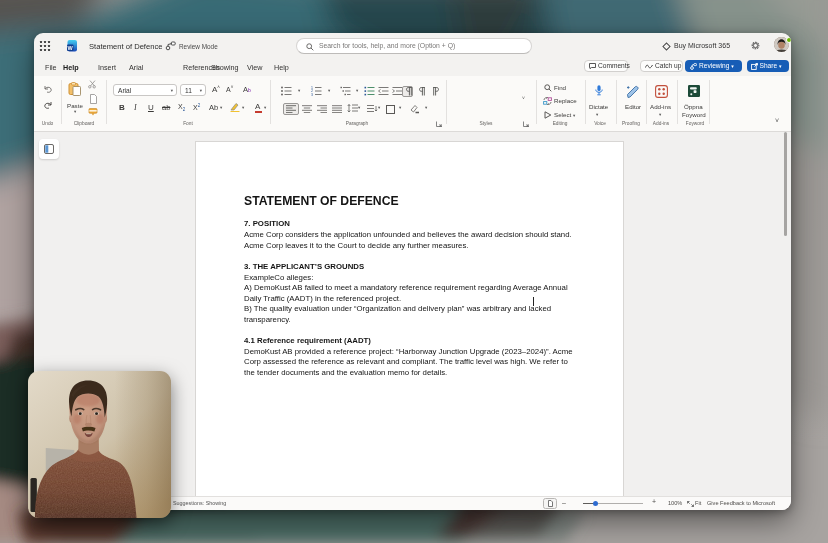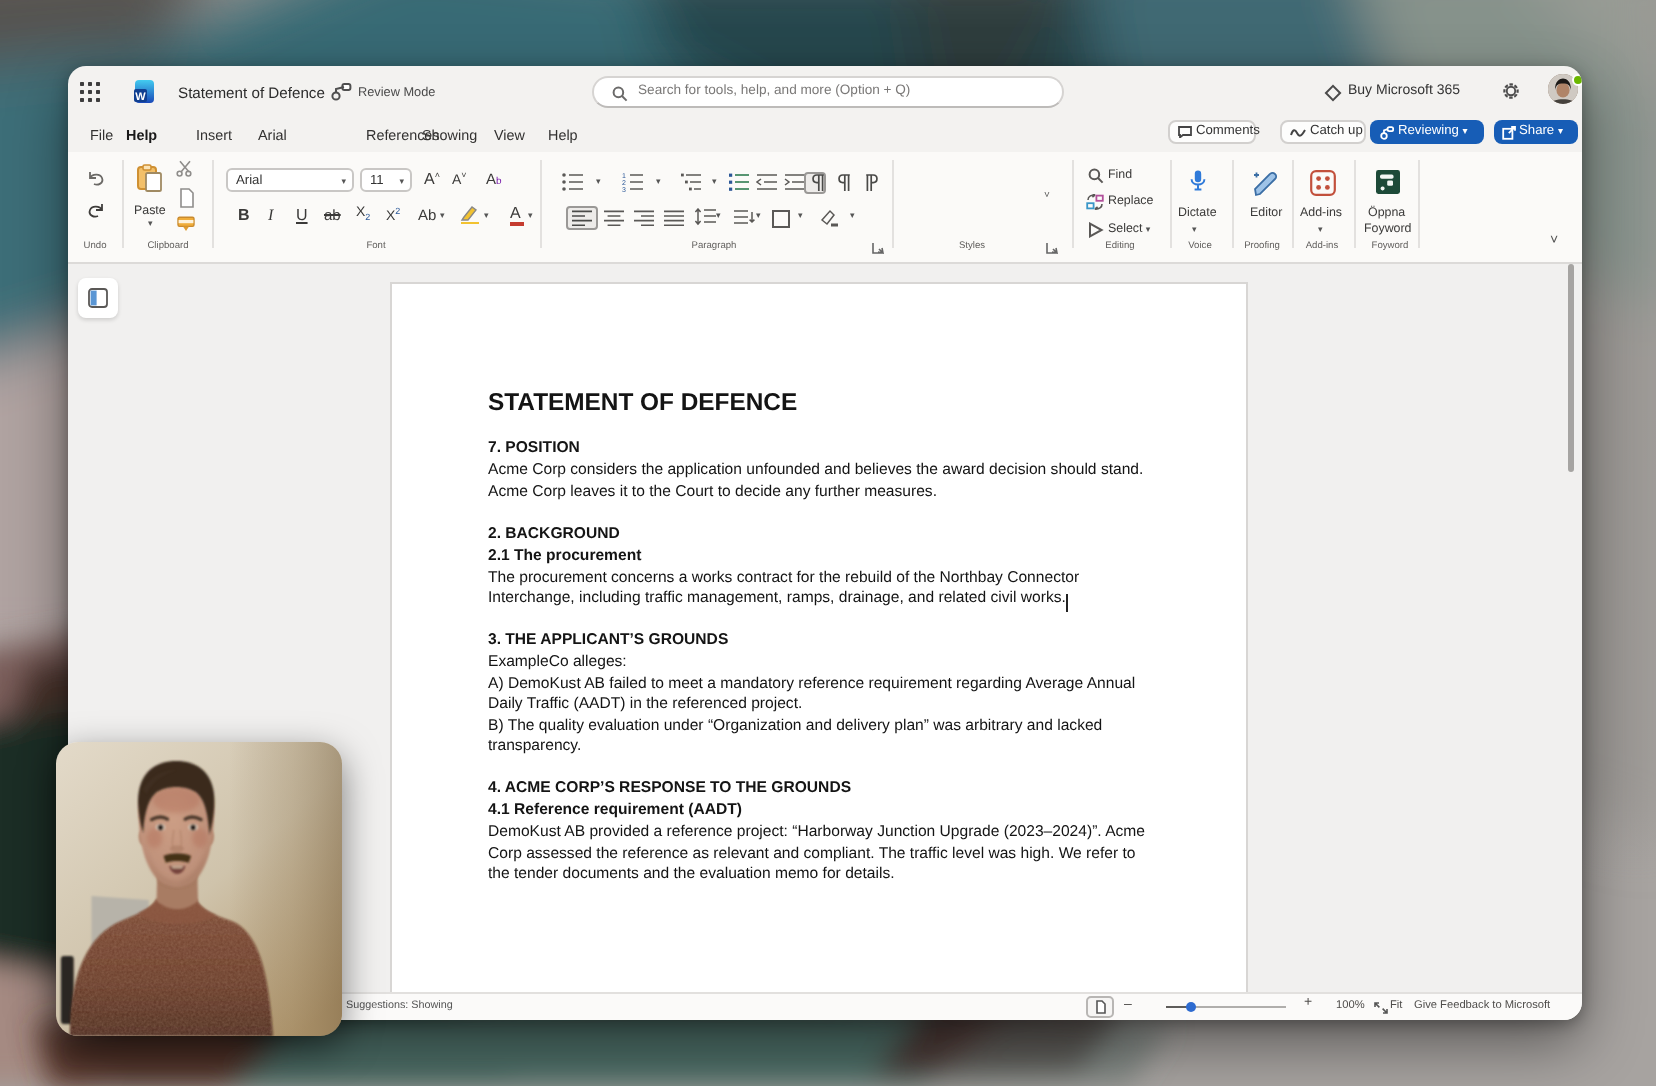--- a/index.html
+++ b/index.html
@@ -473,23 +473,22 @@
     <div class="abs" style="left:5px;top:7px;width:20px;height:20px;background:#fff;border-radius:4px;box-shadow:0 1px 2px rgba(0,0,0,.15);"></div>
     <svg class="abs" style="left:10px;top:12px;" width="10" height="10" viewBox="0 0 10 10">
       <rect x="0.5" y="0.5" width="9" height="9" rx="1.5" fill="none" stroke="#5a5856" stroke-width="0.9"></rect>
       <rect x="1.3" y="1.3" width="3" height="7.4" fill="#5a96d4"></rect>
     </svg>
 
     <div class="page">
       <div class="doc">
         <p class="title" style="margin-bottom:10.5px;">STATEMENT OF DEFENCE</p>
         <p><span class="h">7. POSITION</span>Acme Corp considers the application unfounded and believes the award decision should stand.<br>Acme Corp leaves it to the Court to decide any further measures.</p>
-        <p><span class="h">2. BACKGROUND</span><span class="h">2.1 The procurement</span>The procurement concerns a works contract for the rebuild of the Northbay Connector<br>Interchange, including traffic management, ramps, drainage, and related civil works.</p>
         <p><span class="h">3. THE APPLICANT’S GROUNDS</span>ExampleCo alleges:<br>A) DemoKust AB failed to meet a mandatory reference requirement regarding Average Annual<br>Daily Traffic (AADT) in the referenced project.<br>B) The quality evaluation under “Organization and delivery plan” was arbitrary and lacked<br>transparency.</p>
-        <p><span class="h">4. ACME CORP’S RESPONSE TO THE GROUNDS</span><span class="h">4.1 Reference requirement (AADT)</span>DemoKust AB provided a reference project: “Harborway Junction Upgrade (2023–2024)”. Acme<br>Corp assessed the reference as relevant and compliant. The traffic level was high. We refer to<br>the tender documents and the evaluation memo for details.</p>
+        <p><span class="h">4.1 Reference requirement (AADT)</span>DemoKust AB provided a reference project: “Harborway Junction Upgrade (2023–2024)”. Acme<br>Corp assessed the reference as relevant and compliant. The traffic level was high. We refer to<br>the tender documents and the evaluation memo for details.</p>
       </div>
       <div class="abs" style="left:337px;top:155px;width:1px;height:9px;background:#222;"></div>
     </div>
 
     <div class="abs" style="left:750px;top:0px;width:3px;height:104px;background:#a6a4a2;border-radius:2px;"></div>
   </div>
   <div class="statusbar">
     <div class="sb abs" style="left:139px;top:2.5px;font-size:5.4px;color:#555;">Suggestions: Showing</div>
     <div class="abs" style="left:509px;top:1px;width:14px;height:11px;border:1px solid #b8b6b4;border-radius:2.5px;background:#f6f5f4;box-sizing:border-box;"></div>
     <svg class="abs" style="left:513.5px;top:3px" width="5" height="7" viewBox="0 0 5 7">

